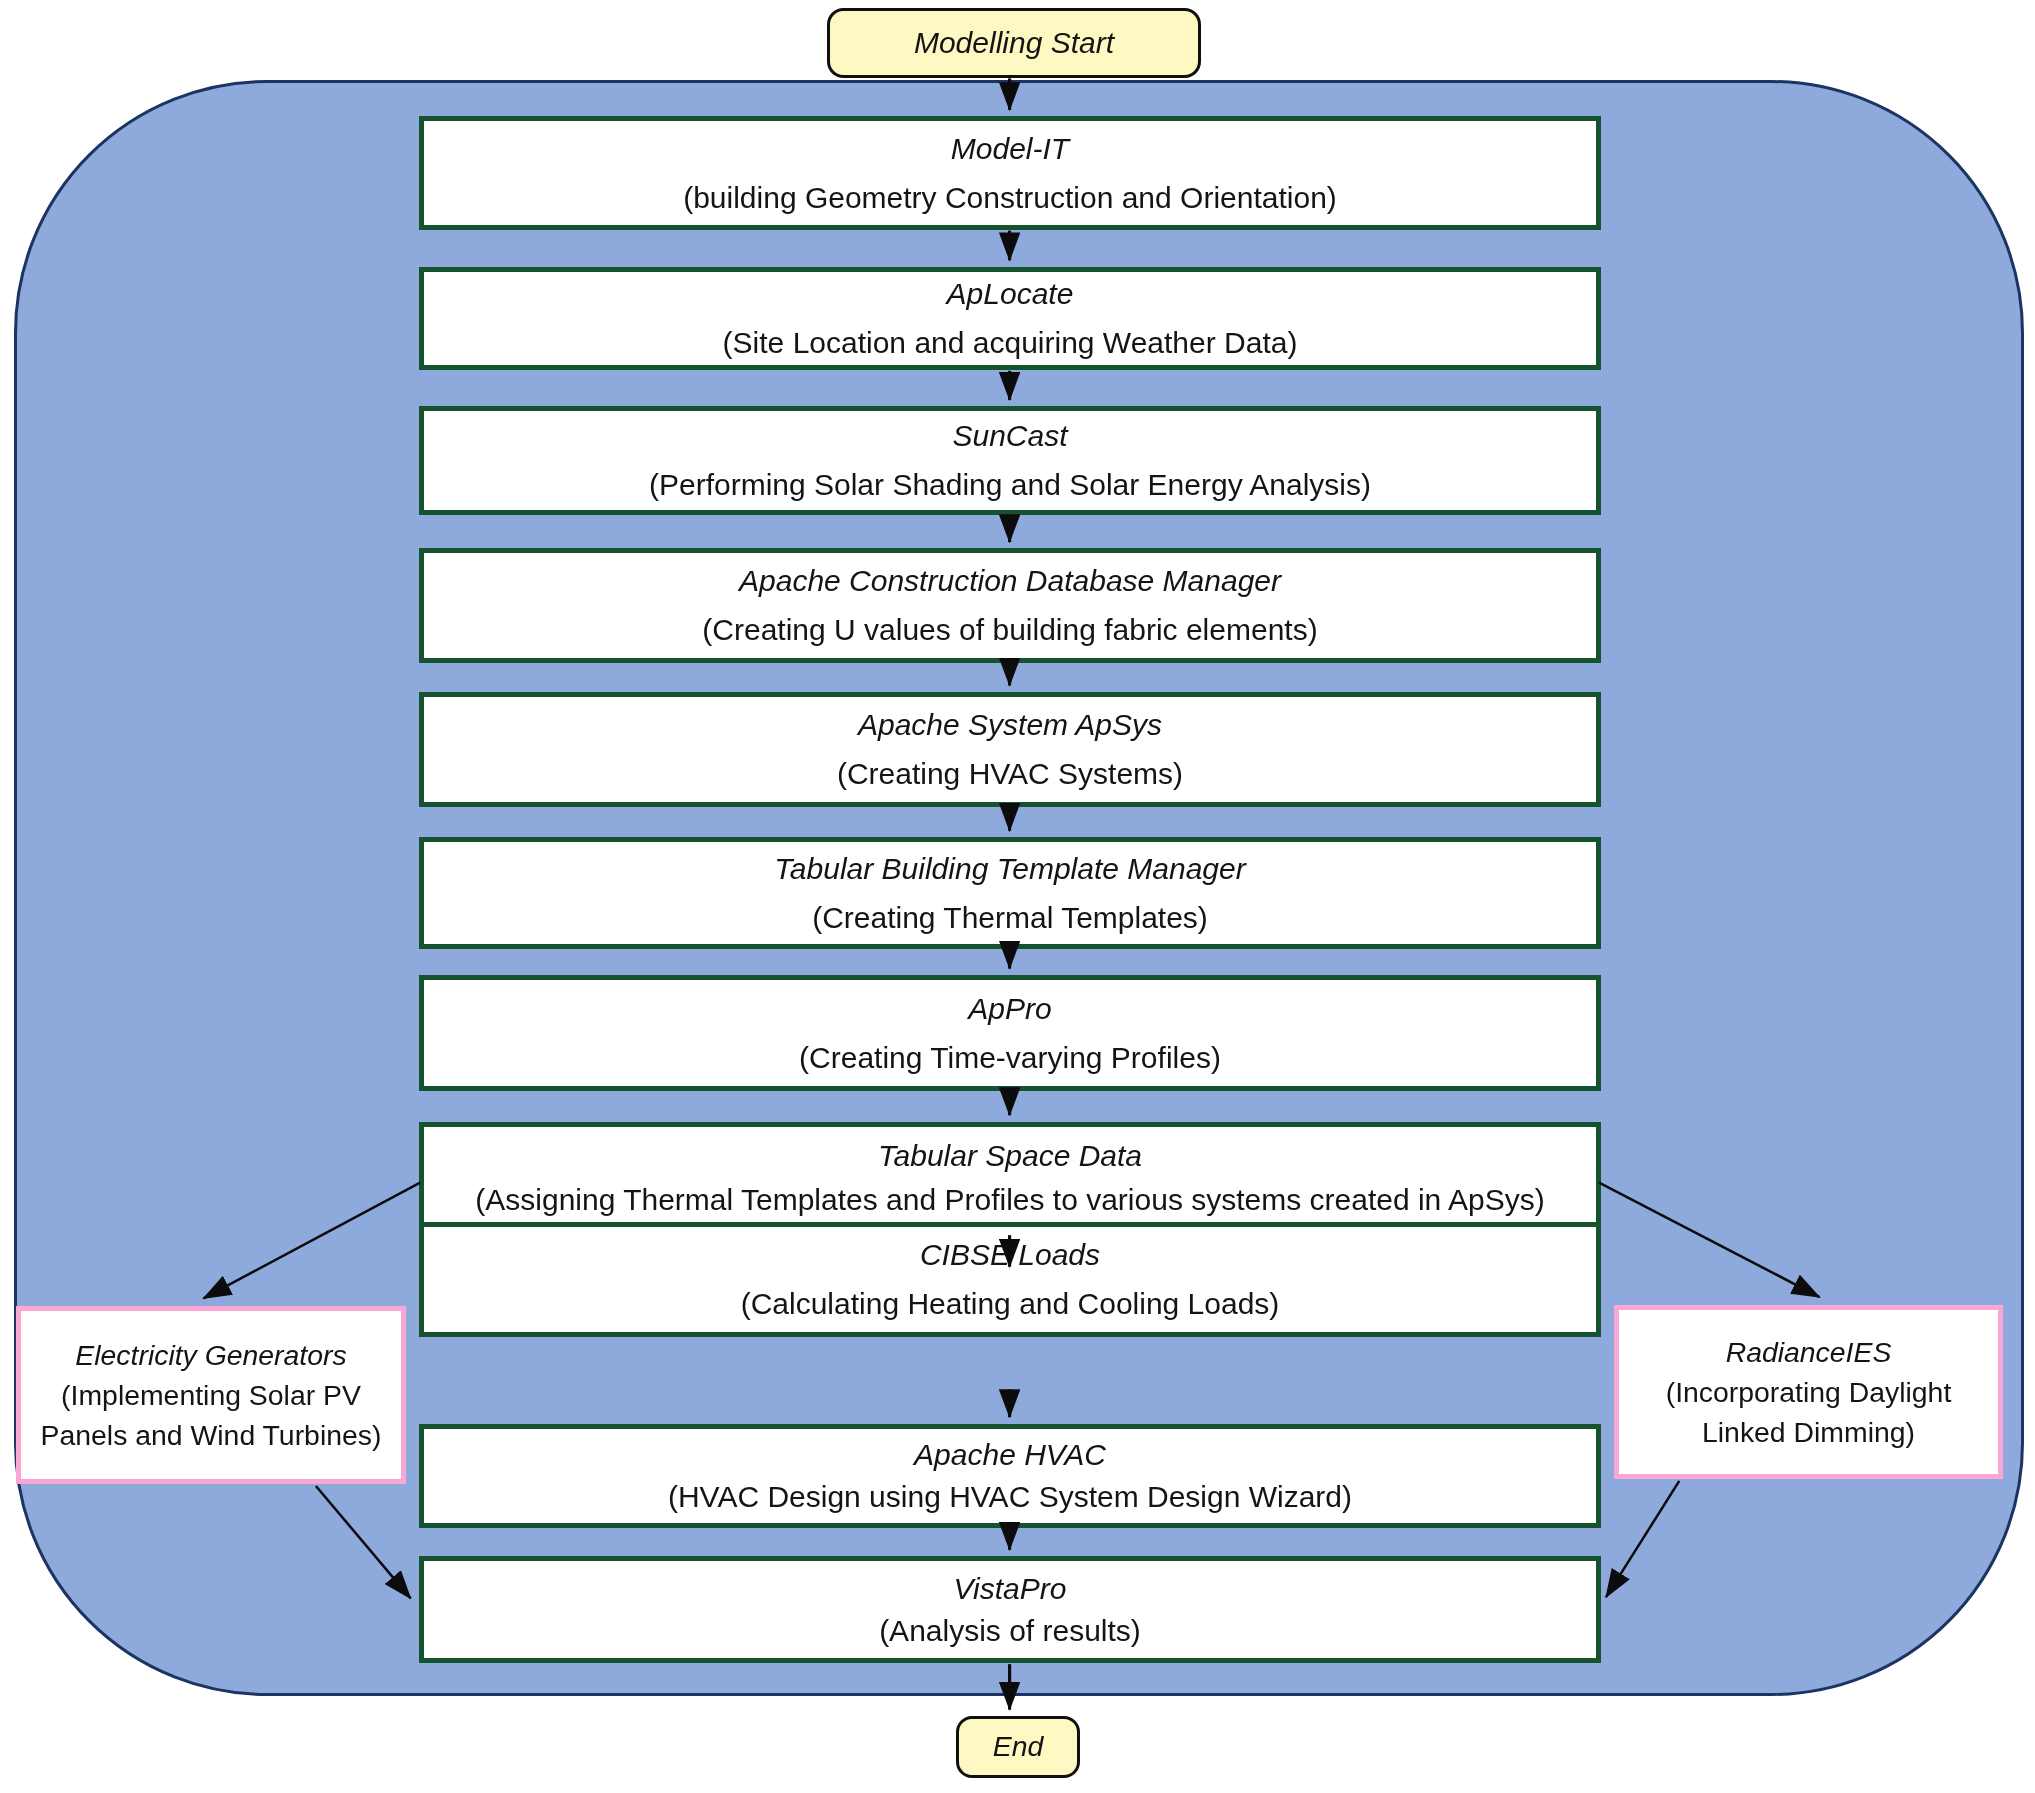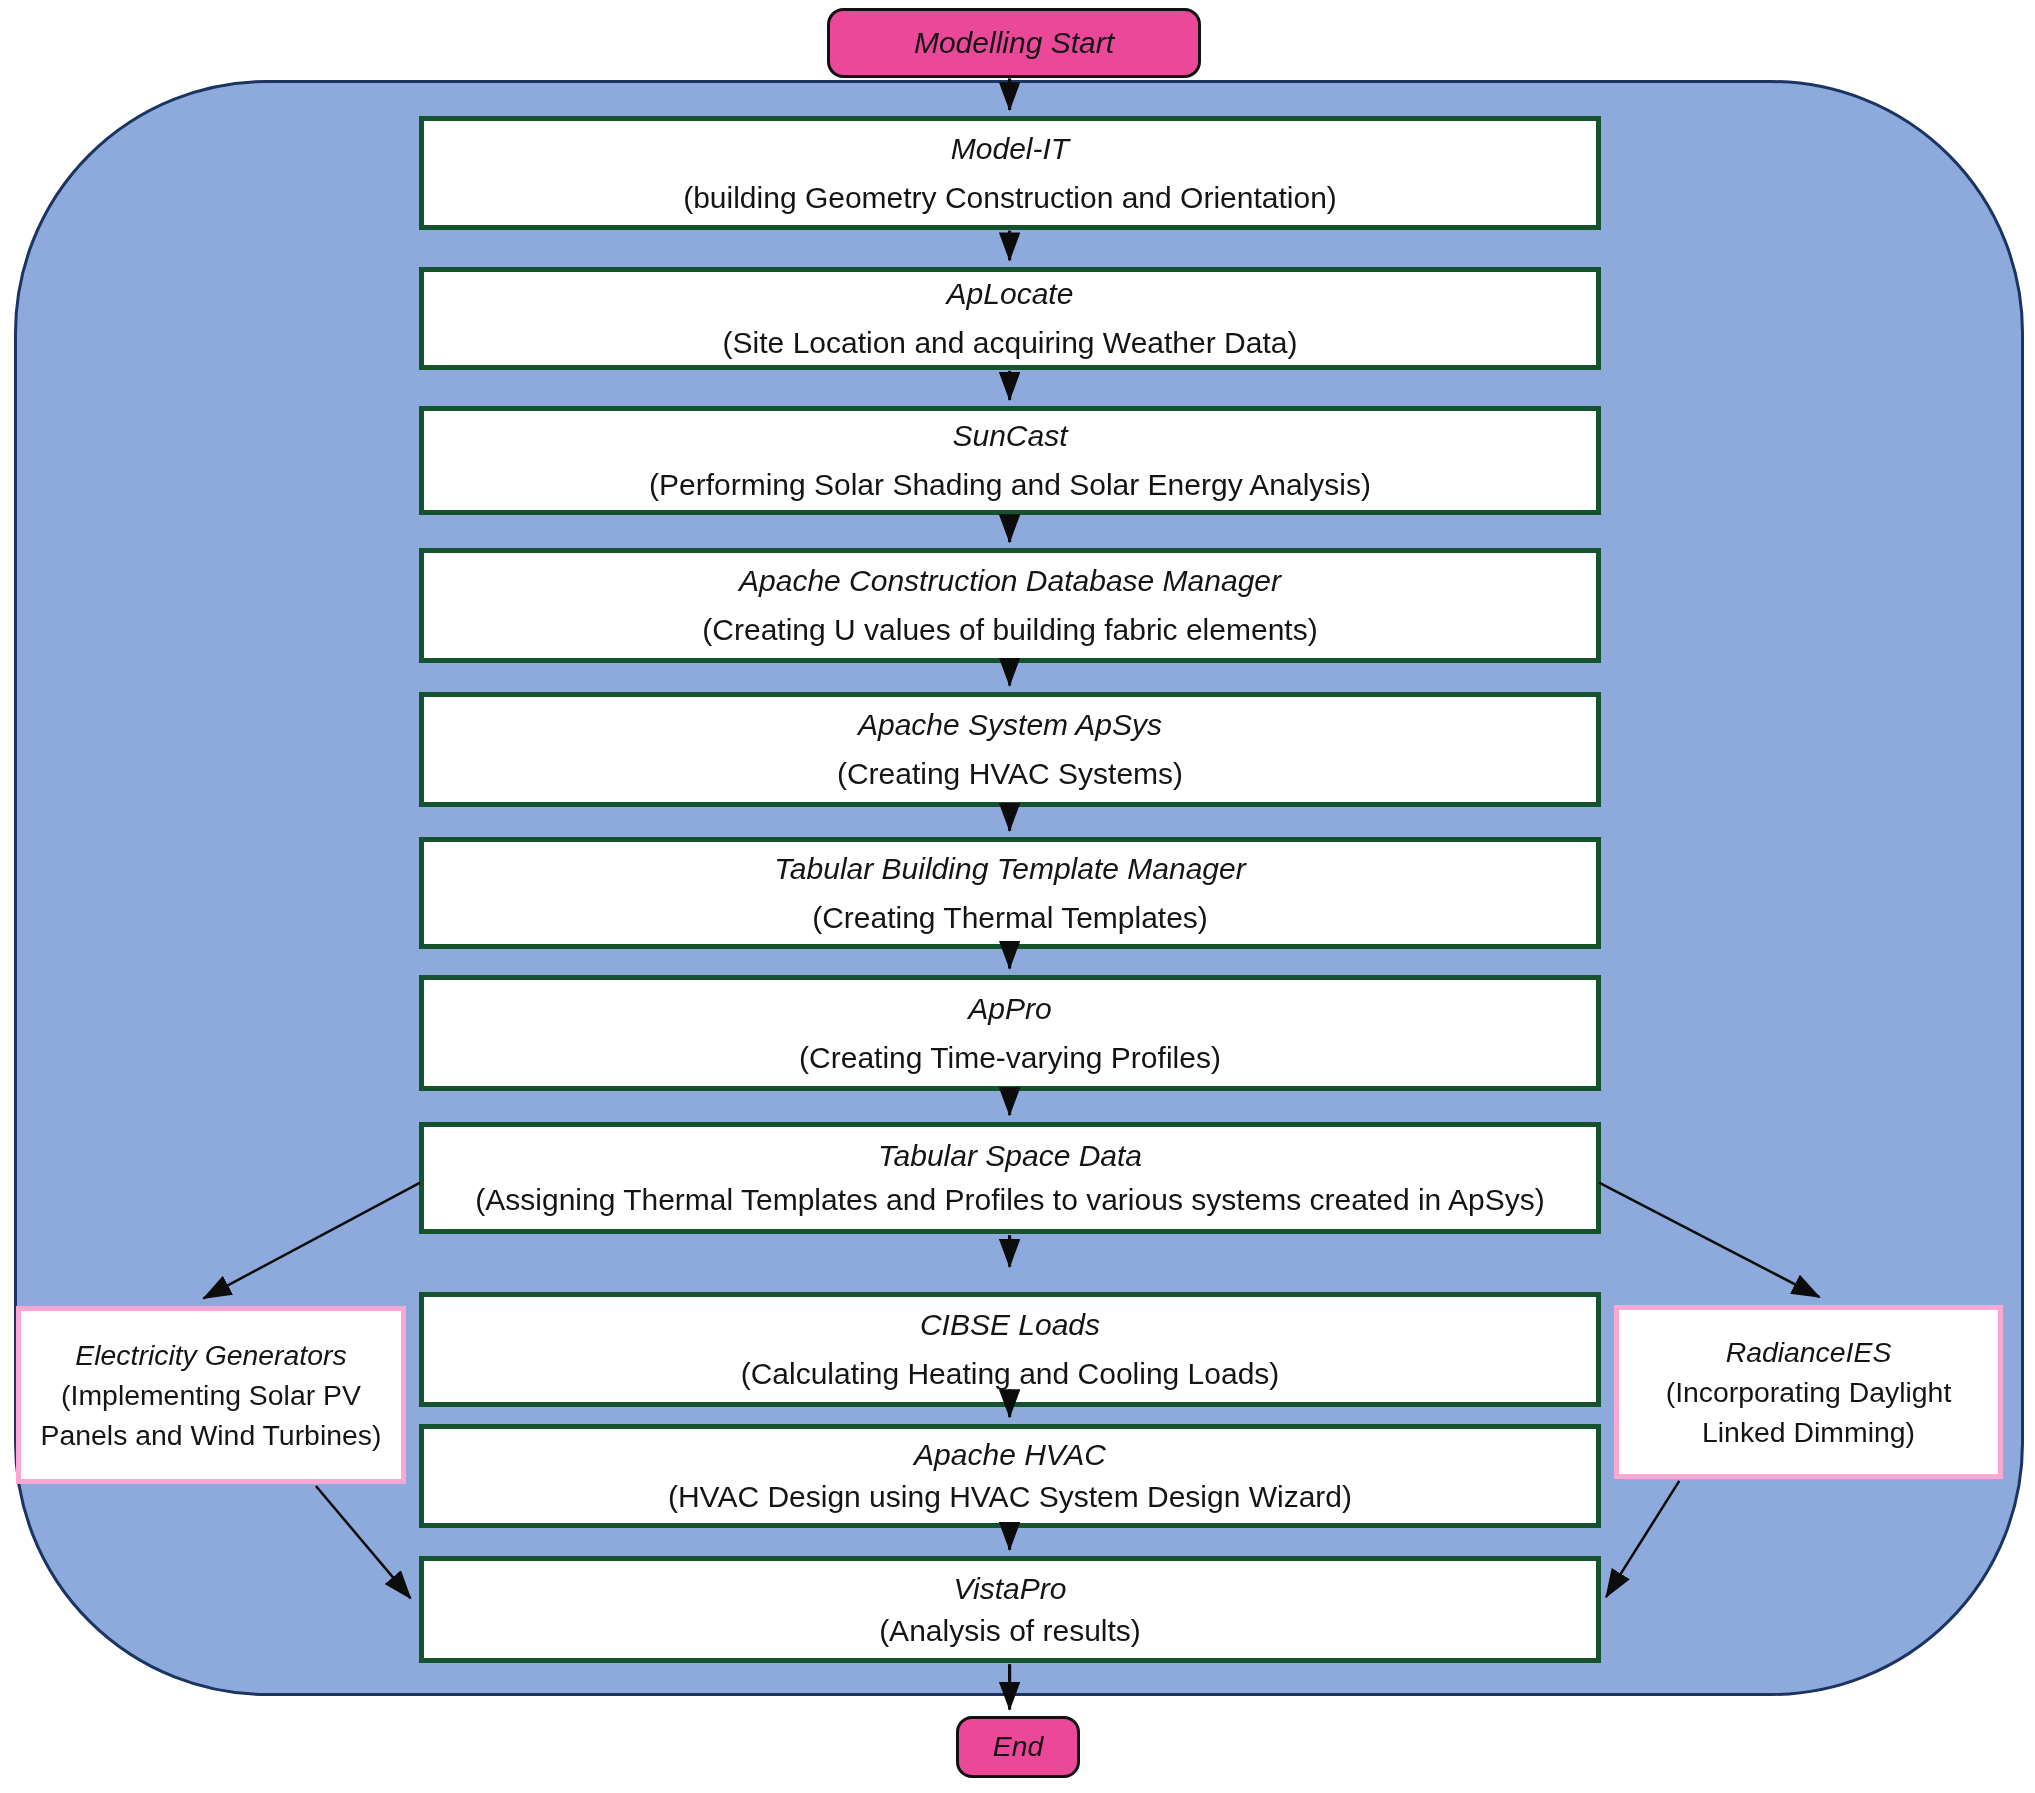--- a/index.html
+++ b/index.html
@@ -14,21 +14,21 @@
   #container-bg{
     position:absolute;left:14px;top:80px;width:2010px;height:1616px;
     box-sizing:border-box;
     border:3.2px solid #1b3461;
     border-radius:253px;
     background:#8EA9DB;
   }
   
   .terminal{
     position:absolute;box-sizing:border-box;
-    background:#ec4899;border:3.8px solid #101010;border-radius:16.4px;
+    background:#fef9c3;border:3.8px solid #101010;border-radius:16.4px;
     display:flex;align-items:center;justify-content:center;
     font-style:italic;font-size:30px;line-height:1.1;
     z-index:4;
   }
   #start-node{left:827px;top:7.6px;width:374px;height:70px;}
   #end-node{left:956px;top:1716px;width:124px;height:62px;border-radius:16px;font-size:28.4px;}
   
   .step{
     position:absolute;left:419px;width:1182px;box-sizing:border-box;
     background:#ffffff;border:5px solid #14532d;
@@ -94,21 +94,21 @@
   <div class="step" style="top:975px;height:116px;">
     <div class="t">ApPro</div>
     <div class="s">(Creating Time-varying Profiles)</div>
   </div>
 
   <div class="step" style="top:1122px;height:112px;gap:10px;">
     <div class="t">Tabular Space Data</div>
     <div class="s">(Assigning Thermal Templates and Profiles to various systems created in ApSys)</div>
   </div>
 
-  <div class="step" style="top:1292px;height:115px;">
+  <div class="step" style="top:1222px;height:115px;">
     <div class="t">CIBSE Loads</div>
     <div class="s">(Calculating Heating and Cooling Loads)</div>
   </div>
 
   <div class="step" style="top:1424px;height:104px;gap:8.8px;align-items:center;">
     <div class="t">Apache HVAC</div>
     <div class="s">(HVAC Design using HVAC System Design Wizard)</div>
   </div>
 
   <div class="step" style="top:1556px;height:107px;gap:8.8px;">

